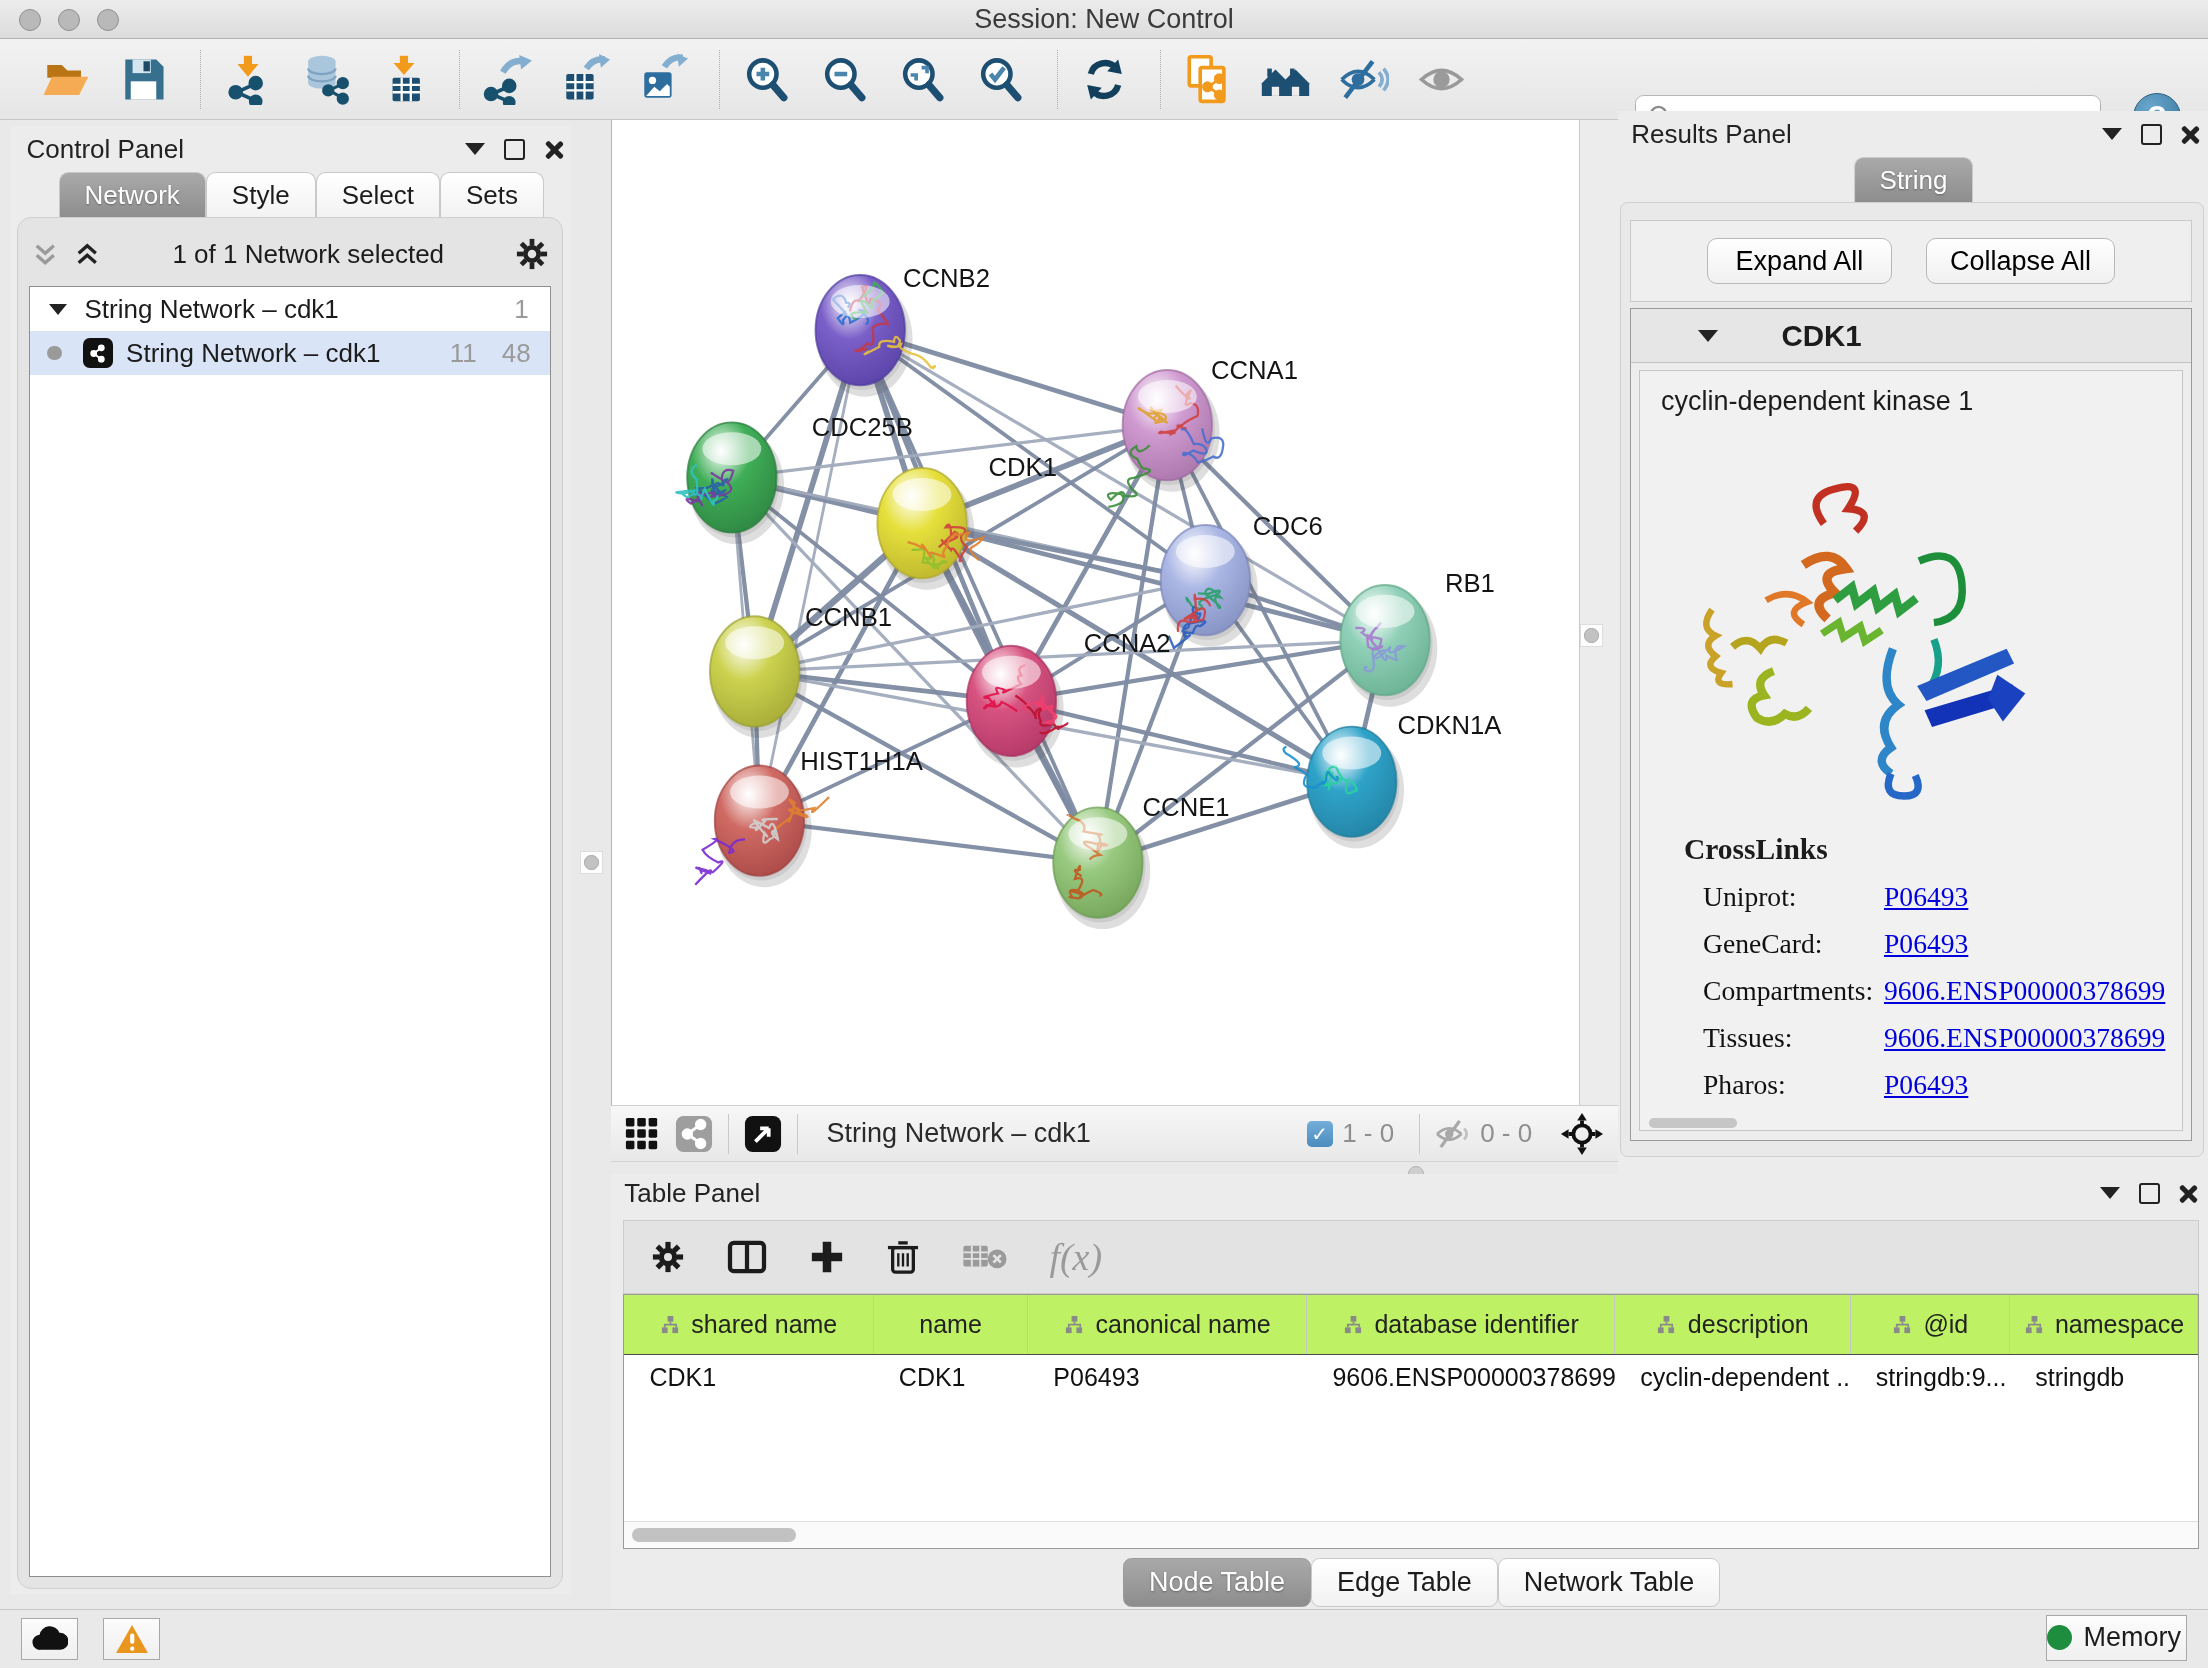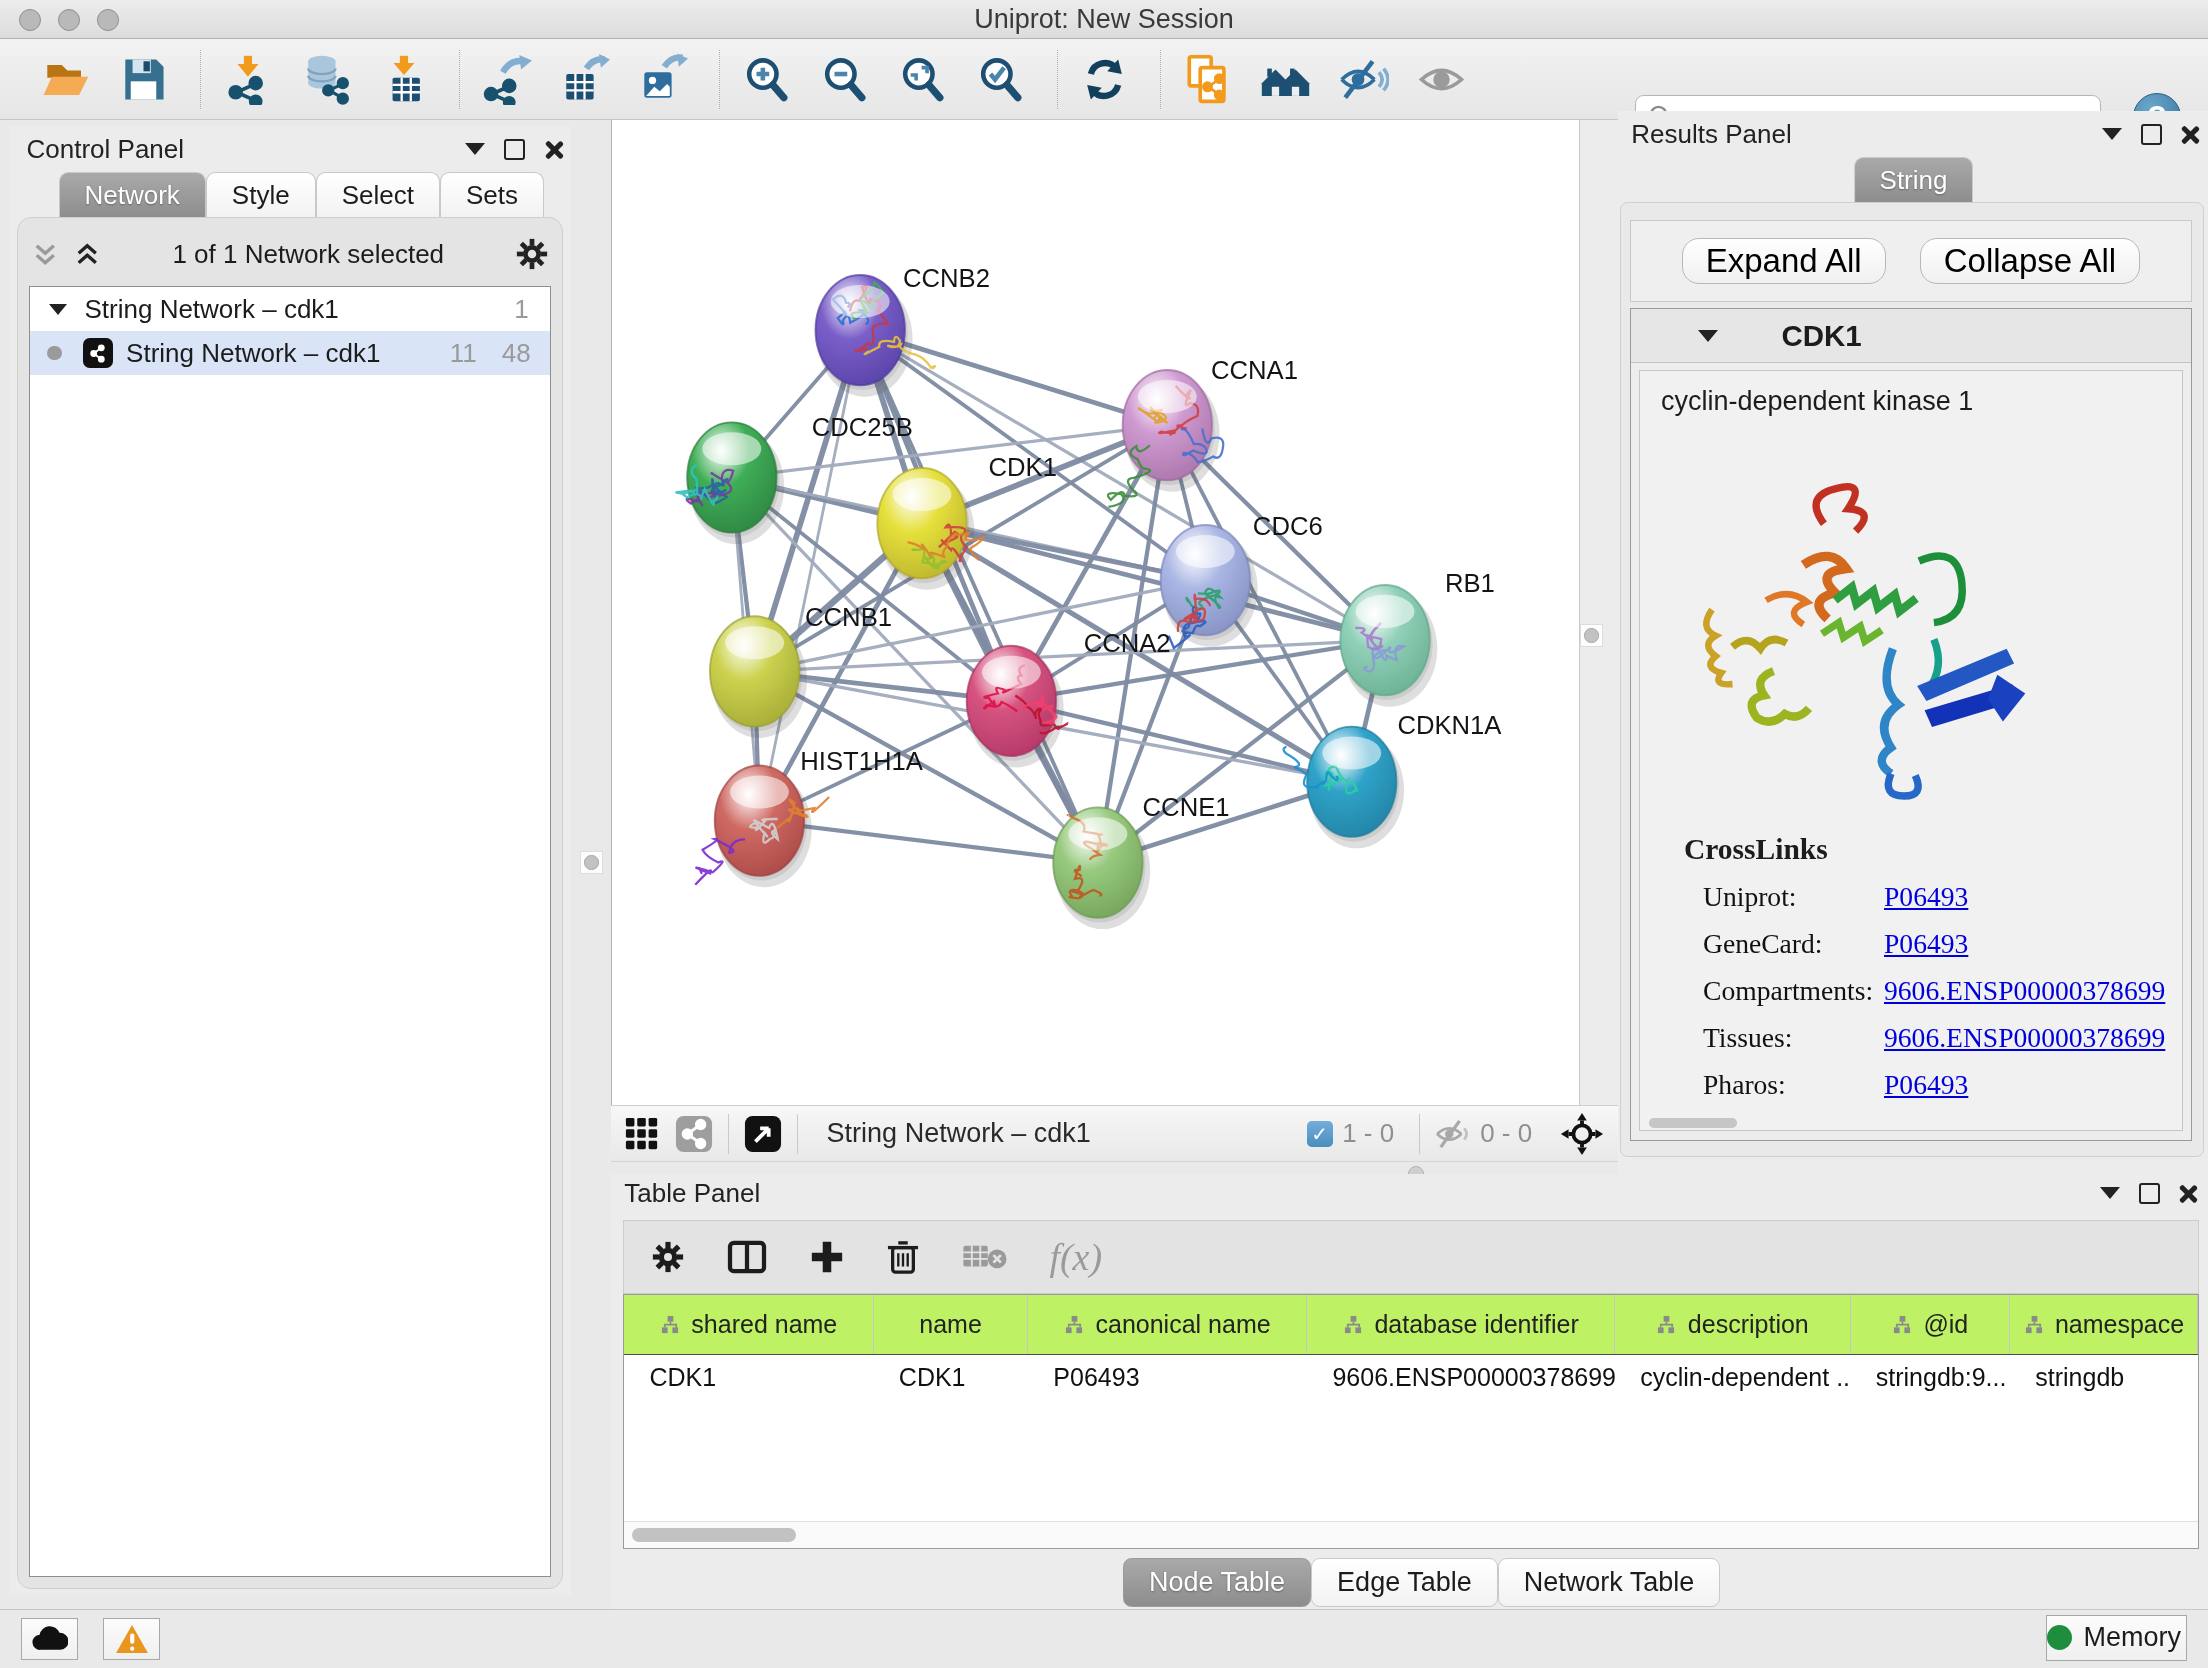--- a/index.html
+++ b/index.html
@@ -75,21 +75,21 @@
   
   .results-panel{position:absolute;left:1618px;top:111px;width:591px;height:1310px;background:#ececec;}
   .rp-header{position:absolute;left:13.3px;top:7.6px;right:9.5px;display:flex;align-items:center;}
   .rp-header .panel-ctrls{margin-left:auto;}
   .rp-tab{position:absolute;left:50%;transform:translateX(-50%);top:46px;}
   .rp-outer{position:absolute;left:1.9px;top:91px;width:584px;height:955px;background:#e9e9e9;
     border:1px solid #cfcfcf;border-radius:7.6px;box-sizing:border-box;}
   .rp-expandbox{position:absolute;left:9.5px;top:17px;right:11.4px;height:82px;background:#efefef;
     border:1px solid #c9c9c9;display:flex;align-items:center;justify-content:center;gap:34px;box-sizing:border-box;}
   .rp-button{min-width:185px;height:46px;background:linear-gradient(#ffffff,#f0f0f0);border:1px solid #b8b8b8;
-    border-radius:17px;font-size:33px;display:flex;align-items:center;justify-content:center;padding:0 23px;box-sizing:border-box;}
+    border-radius:10px;font-size:27px;display:flex;align-items:center;justify-content:center;padding:0 23px;box-sizing:border-box;}
   .rp-section{position:absolute;left:9.5px;top:105px;right:11.4px;bottom:15px;border:1px solid #9a9a9a;background:#ededed;}
   .rp-sec-header{height:53px;display:flex;align-items:center;border-bottom:1px solid #c2c2c2;background:#e6e6e6;}
   .rp-sec-title{font-size:29.5px;font-weight:bold;margin-left:63px;}
   .rp-content{position:absolute;left:7.6px;top:61px;right:7.6px;bottom:9.5px;background:#f1f1f1;border:1px solid #c6c6c6;}
   .rp-desc{font-size:27px;margin:15px 0 0 21px;}
   .ribbon{position:absolute;left:44px;top:80px;width:373px;height:373px;}
   .crosslinks{position:absolute;left:0;top:462px;right:0;font-family:"Liberation Serif","DejaVu Serif",serif;}
   .cl-title{font-size:29.5px;font-weight:bold;margin-left:44px;}
   .cl-row{display:flex;margin:15px 0 0 63px;font-size:27.6px;}
   .cl-label{width:181px;color:#111;}
@@ -126,21 +126,21 @@
 </style>
 </head>
 <body>
 
 <div class="titlebar">
   <div class="traffic">
     <span class="tl"></span>
     <span class="tl"></span>
     <span class="tl"></span>
   </div>
-  <div class="window-title">Uniprot: New Session</div>
+  <div class="window-title">Session: New Control</div>
 </div>
 
 <div class="toolbar">
   <button class="tbtn">
       <svg viewBox="0 0 56 56">
         <path d="M8 40V12h16l6 6h15v8H8z" fill="#b97413"></path>
         <path d="M4 45l9-20h40l-10 20z" fill="#f5ab53"></path>
       </svg>
     </button>
   <button class="tbtn">

